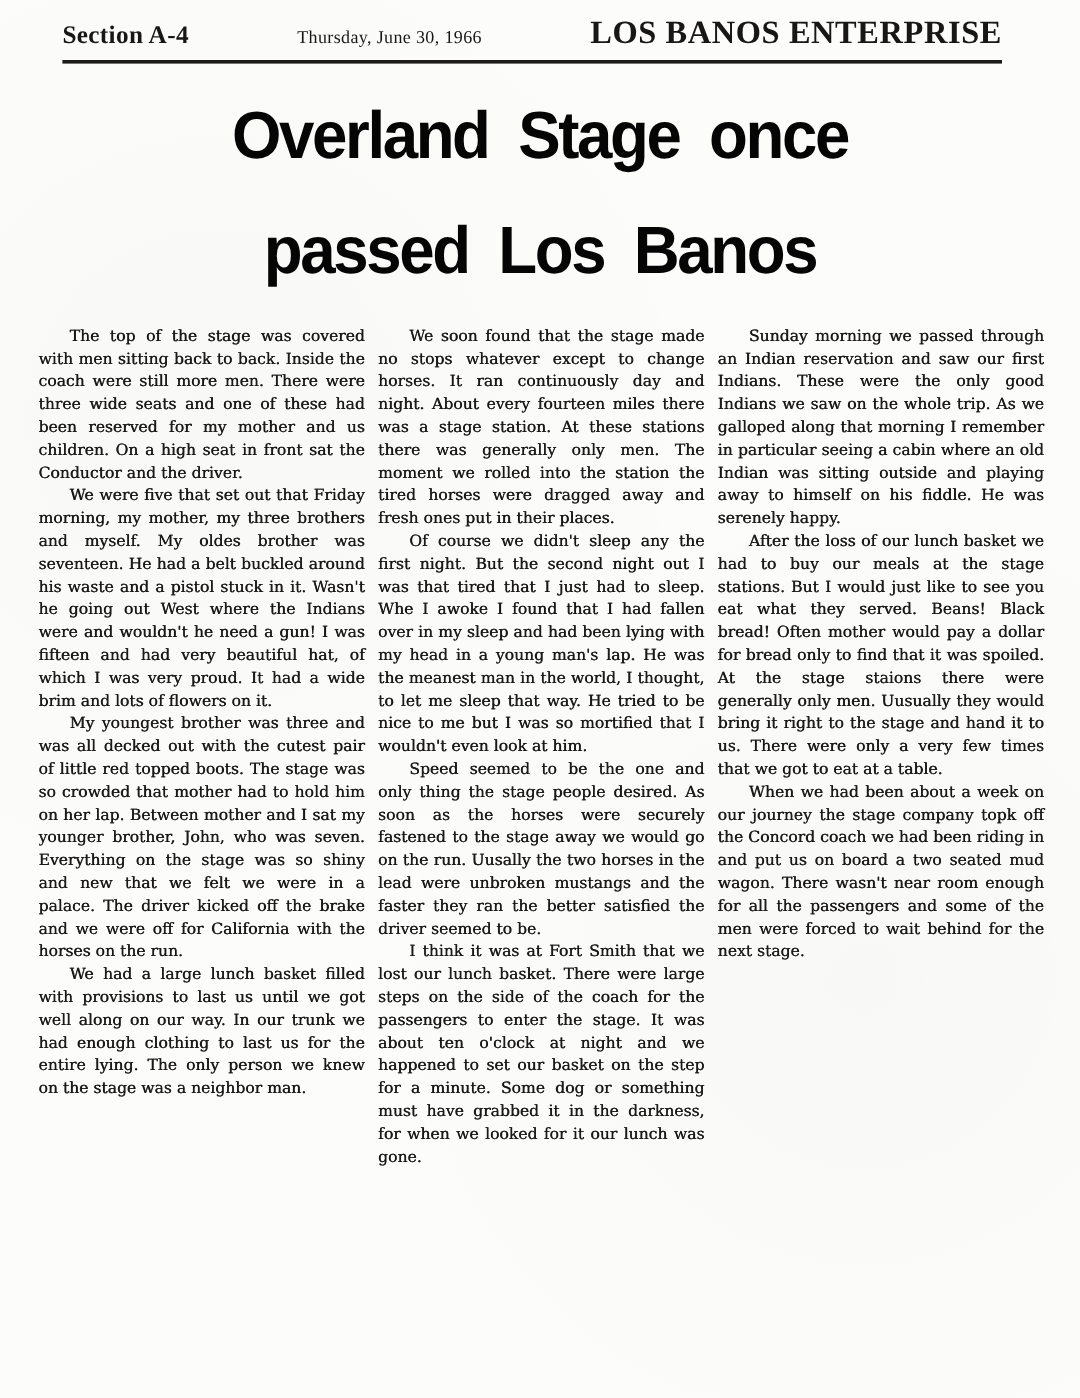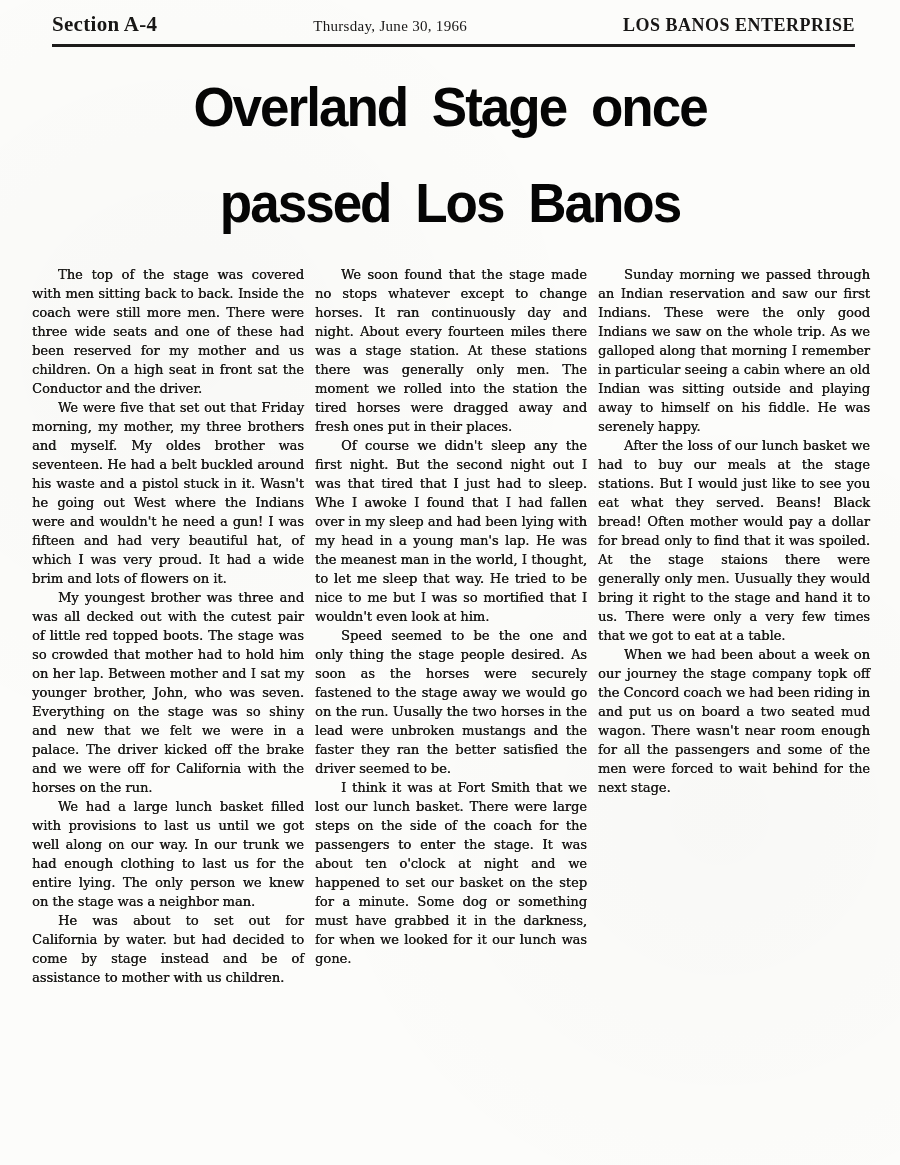--- a/index.html
+++ b/index.html
@@ -15,36 +15,36 @@
     background:
       radial-gradient(circle at 20% 30%, rgba(0,0,0,0.015), transparent 40%),
       radial-gradient(circle at 80% 70%, rgba(0,0,0,0.015), transparent 40%),
       #fcfcfa;
     color: #181716;
   }
   .masthead {
     display: flex;
     justify-content: space-between;
     align-items: baseline;
-    margin: 12px 45px 0 52px;
+    margin: 12px 65px 0 52px;
     padding-bottom: 7px;
     border-bottom: 3px solid #1c1b1a;
   }
   .masthead .section {
     font-weight: bold;
     font-size: 21px;
     letter-spacing: 0.3px;
   }
   .masthead .date {
     font-size: 15px;
     letter-spacing: 0.3px;
   }
   .masthead .paper-name {
     font-weight: bold;
-    font-size: 18px;
+    font-size: 27px;
     letter-spacing: 0.5px;
   }
   .headline {
     margin: 10px 0 4px;
     text-align: center;
     font-family: "Liberation Sans", sans-serif;
     font-weight: bold;
     font-size: 53px;
     line-height: 96px;
     letter-spacing: -2px;
@@ -86,21 +86,20 @@
     <span class="hl">Overland Stage once</span>
     <span class="hl">passed Los Banos</span>
   </h1>
 
   <main class="columns">
     <div class="col">
         <p>The top of the stage was covered with men sitting back to back. Inside the coach were still more men. There were three wide seats and one of these had been reserved for my mother and us children. On a high seat in front sat the Conductor and the driver.</p>
         <p>We were five that set out that Friday morning, my mother, my three brothers and myself. My oldes brother was seventeen. He had a belt buckled around his waste and a pistol stuck in it. Wasn't he going out West where the Indians were and wouldn't he need a gun! I was fifteen and had very beautiful hat, of which I was very proud. It had a wide brim and lots of flowers on it.</p>
         <p>My youngest brother was three and was all decked out with the cutest pair of little red topped boots. The stage was so crowded that mother had to hold him on her lap. Between mother and I sat my younger brother, John, who was seven. Everything on the stage was so shiny and new that we felt we were in a palace. The driver kicked off the brake and we were off for California with the horses on the run.</p>
         <p>We had a large lunch basket filled with provisions to last us until we got well along on our way. In our trunk we had enough clothing to last us for the entire lying. The only person we knew on the stage was a neighbor man.</p>
-        <p>He was about to set out for California by water. but had decided to come by stage instead and be of assistance to mother with us children.</p>
       </div>
     <div class="col">
         <p>We soon found that the stage made no stops whatever except to change horses. It ran continuously day and night. About every fourteen miles there was a stage station. At these stations there was generally only men. The moment we rolled into the station the tired horses were dragged away and fresh ones put in their places.</p>
         <p>Of course we didn't sleep any the first night. But the second night out I was that tired that I just had to sleep. Whe I awoke I found that I had fallen over in my sleep and had been lying with my head in a young man's lap. He was the meanest man in the world, I thought, to let me sleep that way. He tried to be nice to me but I was so mortified that I wouldn't even look at him.</p>
         <p>Speed seemed to be the one and only thing the stage people desired. As soon as the horses were securely fastened to the stage away we would go on the run. Uusally the two horses in the lead were unbroken mustangs and the faster they ran the better satisfied the driver seemed to be.</p>
         <p>I think it was at Fort Smith that we lost our lunch basket. There were large steps on the side of the coach for the passengers to enter the stage. It was about ten o'clock at night and we happened to set our basket on the step for a minute. Some dog or something must have grabbed it in the darkness, for when we looked for it our lunch was gone.</p>
       </div>
     <div class="col">
         <p>Sunday morning we passed through an Indian reservation and saw our first Indians. These were the only good Indians we saw on the whole trip. As we galloped along that morning I remember in particular seeing a cabin where an old Indian was sitting outside and playing away to himself on his fiddle. He was serenely happy.</p>
         <p>After the loss of our lunch basket we had to buy our meals at the stage stations. But I would just like to see you eat what they served. Beans! Black bread! Often mother would pay a dollar for bread only to find that it was spoiled. At the stage staions there were generally only men. Uusually they would bring it right to the stage and hand it to us. There were only a very few times that we got to eat at a table.</p>

